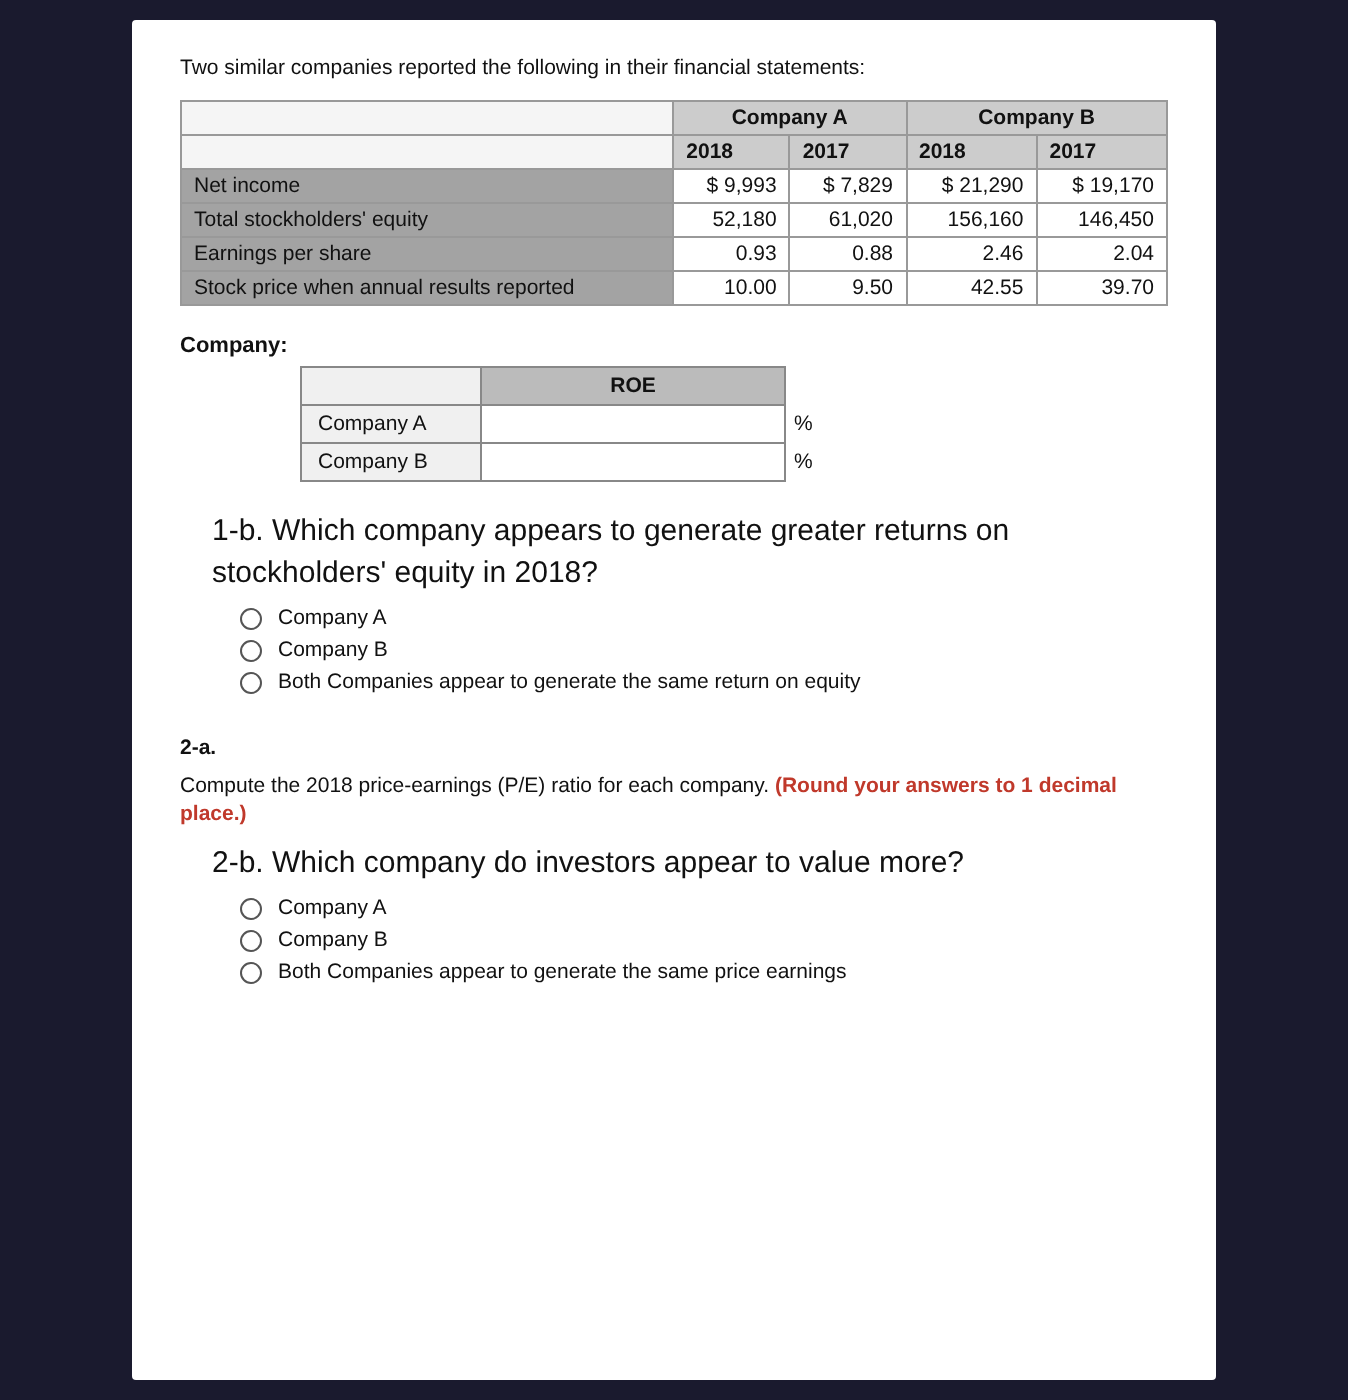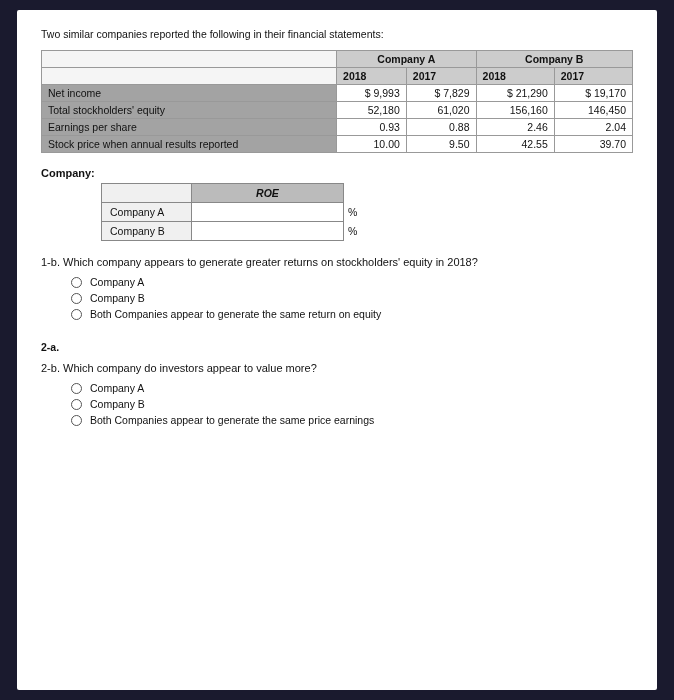--- a/index.html
+++ b/index.html
@@ -9,21 +9,21 @@
       font-size: 11px;
       color: #111;
       display: flex;
       justify-content: center;
       align-items: flex-start;
       min-height: 700px;
       padding: 10px;
     }
     .page {
       background: #fff;
-      width: 640px;
+      width: 542px;
       min-height: 680px;
       padding: 18px 24px;
       border-radius: 2px;
     }
     .intro-text {
       font-size: 10.5px;
       margin-bottom: 10px;
       color: #111;
     }
     
@@ -79,21 +79,20 @@
       margin-bottom: 14px;
       margin-left: 60px;
     }
     .answer-table th {
       background: #bbb;
       border: 1px solid #888;
       padding: 3px 18px;
       text-align: center;
       font-weight: bold;
       font-size: 10.5px;
-      font-style: italic;
     }
     .answer-table td {
       border: 1px solid #888;
       padding: 3px 8px;
       font-size: 10.5px;
     }
     .answer-table td.company-label {
       background: #f0f0f0;
       min-width: 90px;
     }
@@ -123,24 +122,24 @@
       width: 11px;
       height: 11px;
       border-radius: 50%;
       border: 1.5px solid #555;
       margin-right: 8px;
       background: #fff;
       flex-shrink: 0;
     }
 
     .sub-question {
-      font-size: 11px;
+      font-size: 15px;
       margin-bottom: 6px;
       line-height: 1.4;
-      margin-left: 0;
+      margin-left: 16px;
     }
     .question-2a {
       display: flex;
       gap: 4px;
       margin-bottom: 6px;
       line-height: 1.4;
     }
     .q-num {
       font-size: 10.5px;
       font-weight: bold;
@@ -241,20 +240,24 @@
       <span>Company B</span>
     </div>
       <div class="radio-item">
       <div class="radio-circle"></div>
       <span>Both Companies appear to generate the same return on equity</span>
     </div>
     </div>
 
   <div class="question-2a" style="margin-top:20px;flex-direction:column;">
     <span class="q-num">2-a.</span>
+    <span class="q-text">
+      <span>Compute the 2018 price-earnings (P/E) ratio for each company.</span>
+      <span class="highlight-orange">(Round your answers to 1 decimal place.)</span>
+    </span>
   </div>
 
 
   <p class="sub-question" style="margin-top:6px; margin-bottom:4px;">2-b.  Which company do investors appear to value more?</p>
 
   <div class="radio-group" id="q2b-radio-group">
   <div class="radio-item">
       <div class="radio-circle"></div>
       <span>Company A</span>
     </div>

